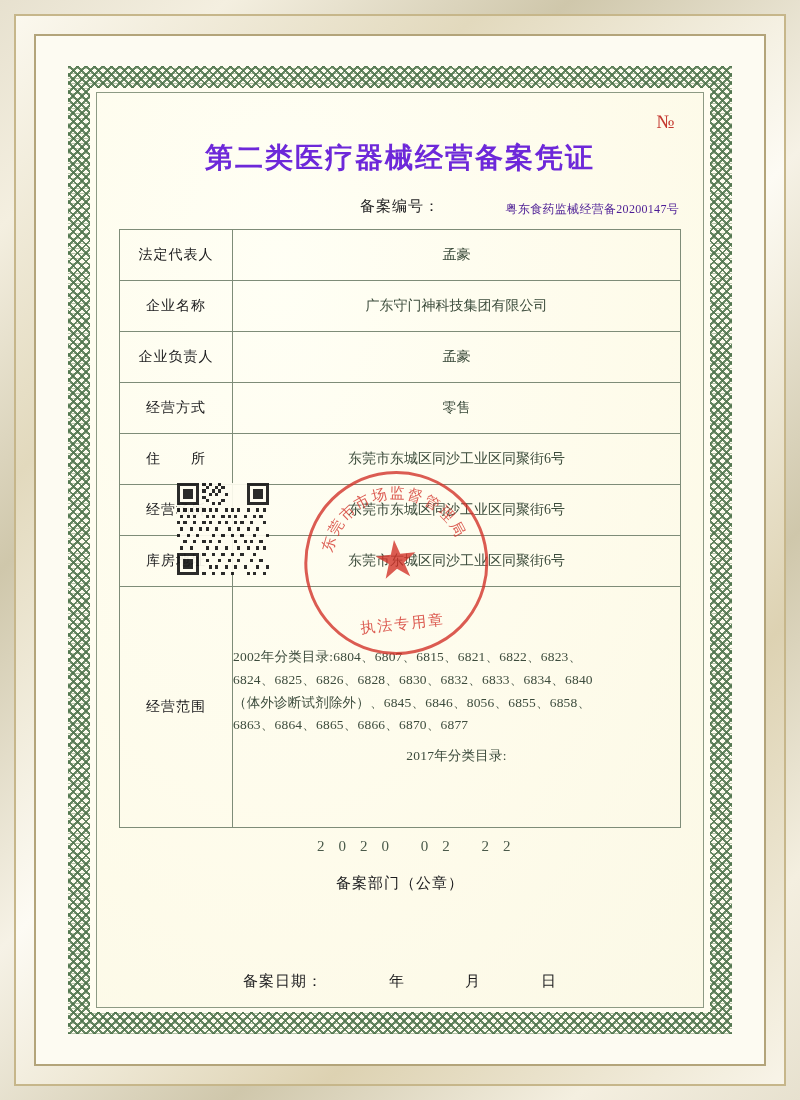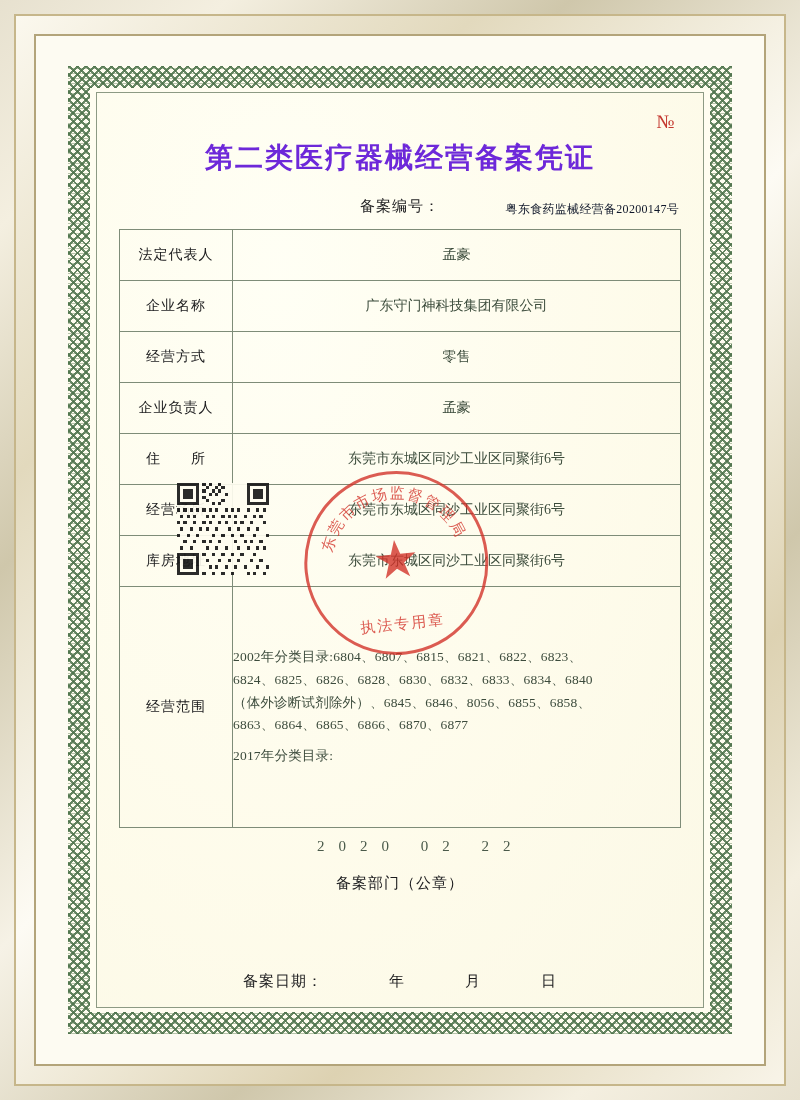--- a/index.html
+++ b/index.html
@@ -117,21 +117,21 @@
     top: 4px;
     font-size: 15px;
     color: #1d1d1f;
     letter-spacing: 1px;
   }
   .record-no-value {
     position: absolute;
     right: 2px;
     top: 8px;
     font-size: 12px;
-    color: #0f172a;
+    color: #4c1d95;
     letter-spacing: 0.3px;
     white-space: nowrap;
   }
 
   
   table.info {
     width: 100%;
     border-collapse: collapse;
     margin-top: 2px;
     table-layout: fixed;
@@ -160,21 +160,21 @@
     height: 240px;
     vertical-align: middle;
     text-align: left;
     padding: 10px 14px;
     font-size: 13.5px;
     line-height: 1.7;
     color: #3c4b3c;
     letter-spacing: 0.2px;
   }
   .scope-text-line { display: block; }
-  .scope-last { margin-top: 8px; display: block; }
+  .scope-last { margin-top: 8px; display: block; text-align: center; }
 
   
   .footer {
     position: relative;
     margin-top: 6px;
     height: 175px;
   }
   .date-stamp {
     position: absolute;
     left: 50%;
@@ -290,26 +290,26 @@
         <tbody>
           <tr>
             <td class="label">法定代表人</td>
             <td class="value">孟豪</td>
           </tr>
           <tr>
             <td class="label">企业名称</td>
             <td class="value">广东守门神科技集团有限公司</td>
           </tr>
           <tr>
+            <td class="label">企业负责人</td>
+            <td class="value">孟豪</td>
+          </tr>
+          <tr>
             <td class="label">经营方式</td>
             <td class="value">零售</td>
-          </tr>
-          <tr>
-            <td class="label">企业负责人</td>
-            <td class="value">孟豪</td>
           </tr>
           <tr>
             <td class="label">住　　所</td>
             <td class="value">东莞市东城区同沙工业区同聚街6号</td>
           </tr>
           <tr>
             <td class="label">经营场所</td>
             <td class="value">东莞市东城区同沙工业区同聚街6号</td>
           </tr>
           <tr>

